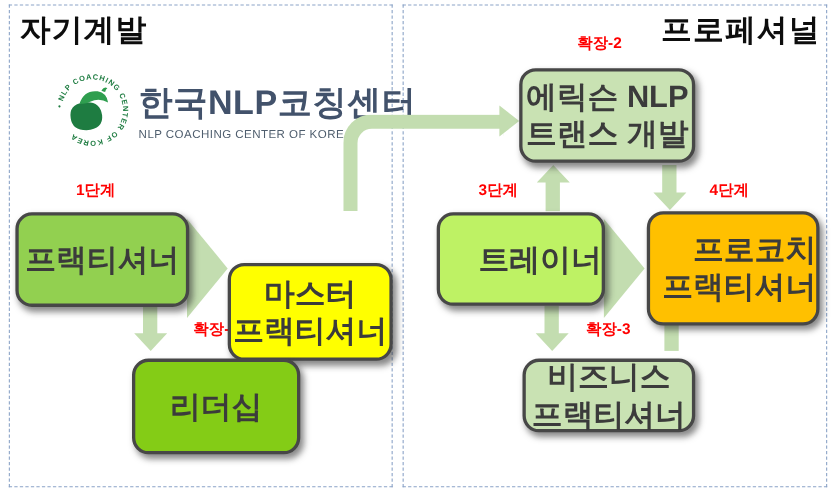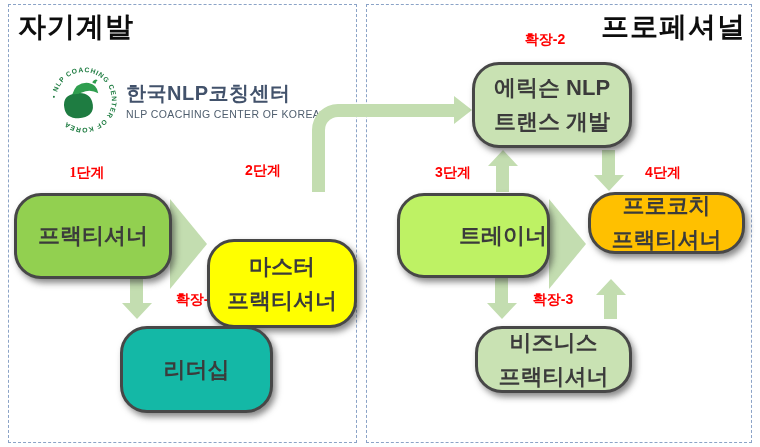--- a/index.html
+++ b/index.html
@@ -12,32 +12,32 @@
   .panel{position:absolute;border:1px dashed var(--dash);background:transparent;}
   .panel.left{left:8px;top:4px;width:349px;height:439px;}
   .panel.right{left:366px;top:4px;width:386px;height:439px;}
   .heading{position:absolute;font-size:28px;font-weight:bold;color:#0d0d0d;letter-spacing:1px;}
   .heading.left{left:18px;top:8px;}
   .heading.right{right:14px;top:8px;}
 
   
   .logo{position:absolute;left:50px;top:66px;display:flex;align-items:center;}
   .logo-text{margin-left:8px;display:flex;flex-direction:column;}
-  .logo-kr{font-size:20px;font-weight:bold;color:#42526b;letter-spacing:0.5px;}
+  .logo-kr{font-size:31px;font-weight:bold;color:#42526b;letter-spacing:0.5px;}
   .logo-en{font-size:10.5px;color:#4f5e6e;letter-spacing:0.4px;margin-top:1px;}
 
   
-  .box{position:absolute;border:3px solid var(--border);border-radius:27px;
+  .box{position:absolute;border:3px solid var(--border);border-radius:15px;
        display:flex;flex-direction:column;align-items:center;justify-content:center;
-       font-size:22px;font-weight:bold;color:var(--text);line-height:34px;
+       font-size:28px;font-weight:bold;color:var(--text);line-height:34px;
        box-shadow:3px 4px 6px rgba(40,40,40,.55);text-align:center;}
   .box.practitioner{left:14px;top:193px;width:158px;height:86px;}
   .box.master{left:207px;top:191px;width:150px;height:89px;margin-top:48px;}
   .box.trainer{left:397px;top:193px;width:153px;height:85px;}
-  .box.procoach{left:588px;top:192px;width:157px;height:62px;}
+  .box.procoach{left:588px;top:192px;width:157px;height:104px;align-items:flex-end;}
   .box.erickson{left:472px;top:62px;width:160px;height:86px;}
   .box.leadership{left:120px;top:326px;width:153px;height:87px;}
   .box.business{left:475px;top:326px;width:157px;height:67px;}
 
   
   .rlabel{position:absolute;transform:translateX(-50%);font-size:14px;font-weight:bold;color:var(--red);white-space:nowrap;}
 
   
   .tri{position:absolute;width:0;height:0;border-top:45px solid transparent;
        border-bottom:45px solid transparent;border-left:37px solid var(--arrow);}
@@ -90,22 +90,21 @@
       <path d="M21,61 Q18,43 38,40 Q60,37 63,57 Q65,75 42,77 Q23,77 21,61 Z" fill="#1e7c41"></path>
       <path d="M33,41 Q39,23 57,25 Q69,27 71,40 Q59,33 47,39 Q39,43 33,41 Z" fill="#2f9e4f"></path>
       <path d="M62,24 q4,-6 8,-3 q-2,1 -3,5 q-3,0 -5,-2 Z" fill="#2f9e4f"></path>
     </svg>
     <div class="logo-text">
       <span class="logo-kr">한국NLP코칭센터</span>
       <span class="logo-en">NLP COACHING CENTER OF KOREA</span>
     </div>
   </div>
 
-  <div class="rlabel" style="left:87px;top:164px;font-family:Liberation Serif, serif;">1단계</div>
-  <div class="rlabel" style="left:263px;top:162px;">2단계</div>
+  <div class="rlabel" style="left:87px;top:164px;">1단계</div>
   <div class="rlabel" style="left:453px;top:164px;">3단계</div>
   <div class="rlabel" style="left:663px;top:164px;">4단계</div>
   <div class="rlabel" style="left:545px;top:31px;">확장-2</div>
   <div class="rlabel" style="left:196px;top:291px;">확장-6</div>
   <div class="rlabel" style="left:553px;top:291px;">확장-3</div>
 
   <div class="elbow"></div>
   <div class="elbow-head"></div>
 
   <div class="tri t1"></div>
@@ -152,21 +151,21 @@
   <div class="box procoach" style="background-color: rgb(255, 192, 0);">
     <span>프로코치</span>
     <span>프랙티셔너</span>
   </div>
 
   <div class="box erickson" style="background-color: rgb(201, 226, 179);">
     <span>에릭슨 NLP</span>
     <span>트랜스 개발</span>
   </div>
 
-  <div class="box leadership" style="background-color: #14b8a6;">
+  <div class="box leadership" style="background-color: #84cc16;">
     <span>리더십</span>
   </div>
 
   <div class="box business" style="background-color: rgb(201, 226, 179);">
     <span>비즈니스</span>
     <span>프랙티셔너</span>
   </div>
 
 </div>
 

